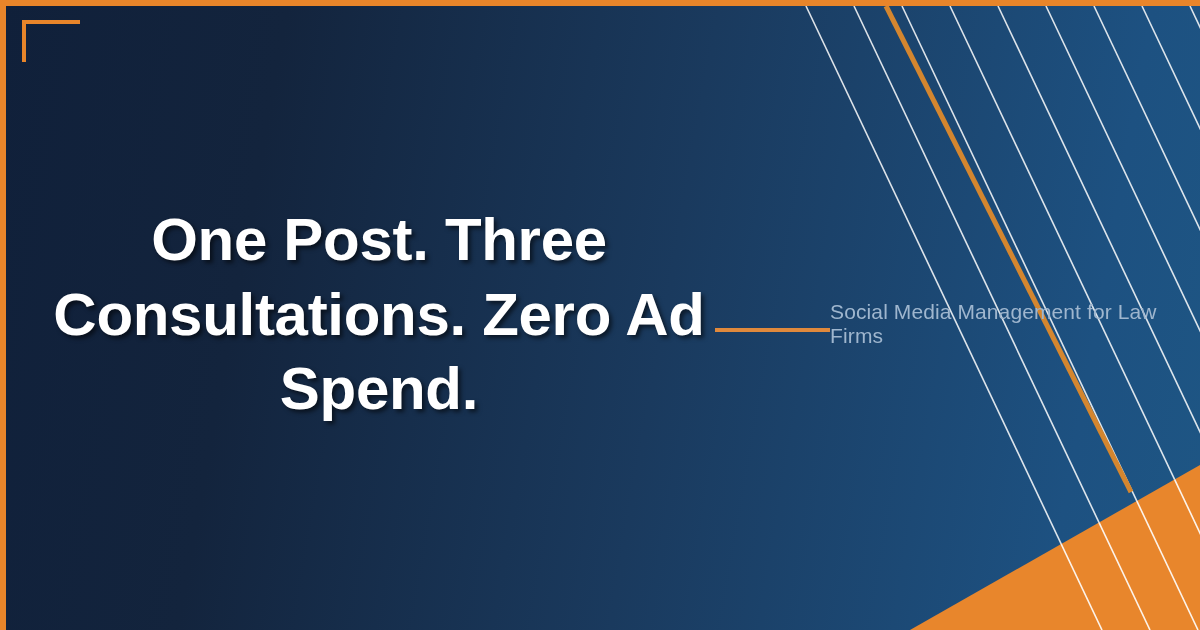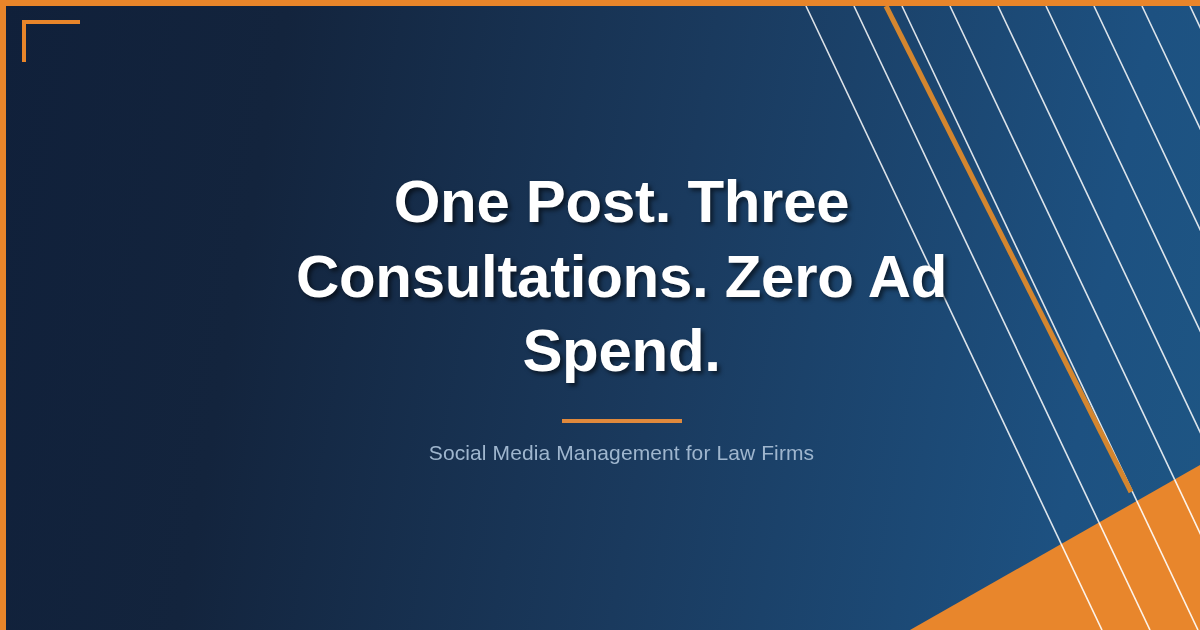--- a/index.html
+++ b/index.html
@@ -61,21 +61,21 @@
     border-left:4px solid #e8852a;
     z-index:9;
   }
 
   
   .content {
     position:absolute;
     left:0; top:0;
     width:1200px; height:630px;
     display:flex;
-    flex-direction:column;
+    flex-direction:row;
     align-items:center;
     justify-content:center;
     z-index:6;
     padding-left:43px;
   }
 
   .title {
     width:700px;
     text-align:center;
     color:#ffffff;
@@ -92,21 +92,21 @@
     background:#e0893c;
     margin-top:30px;
     margin-bottom:0;
   }
 
   .subtitle {
     margin-top:18px;
     color:#9fb6ce;
     font-size:21px;
     font-weight:normal;
-    text-align:right;
+    text-align:left;
     letter-spacing:0.1px;
   }
 </style>
 </head>
 <body>
 
 <div class="slide">
 
   <svg class="diag-lines" width="1200" height="630" viewBox="0 0 1200 630" preserveAspectRatio="none">
     <g stroke="#ffffff" stroke-width="1.6" opacity="0.85" fill="none">

